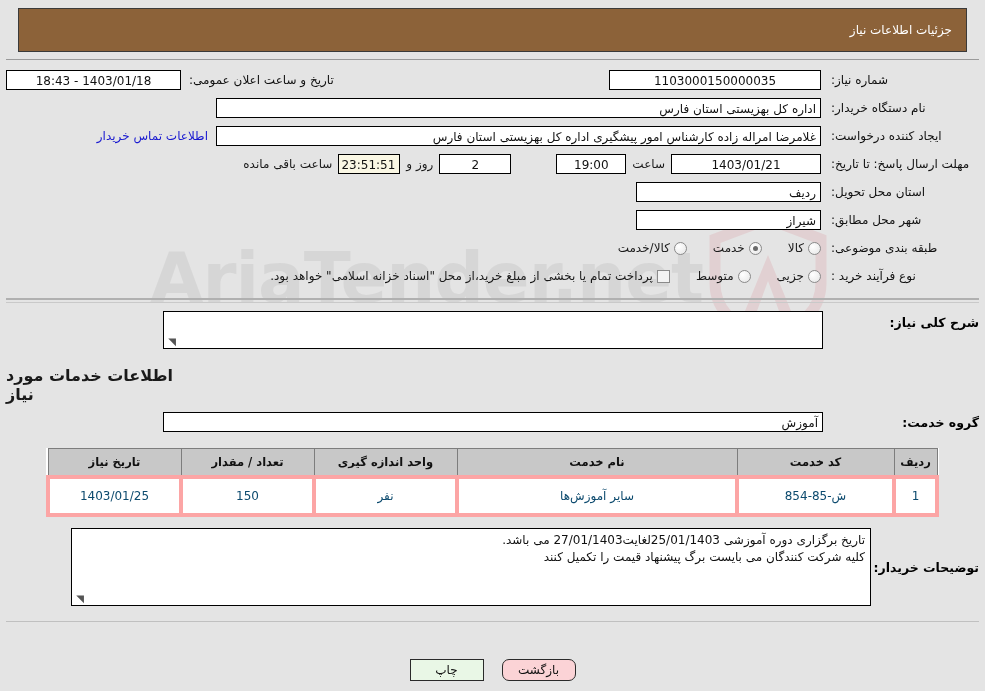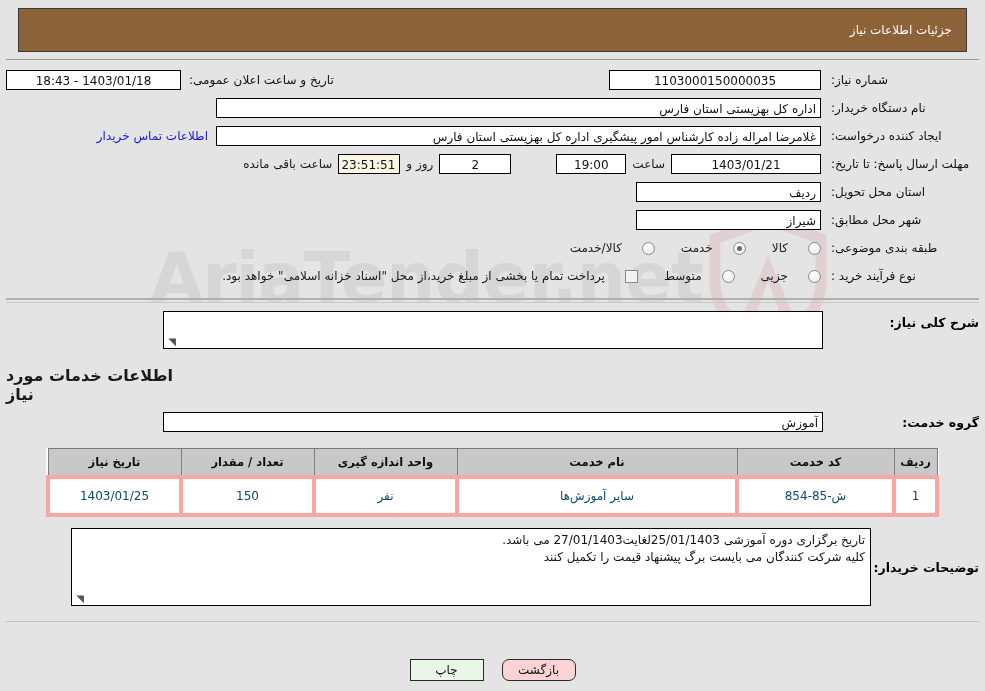--- a/index.html
+++ b/index.html
@@ -139,21 +139,21 @@
     padding: 0 8px;
     white-space: nowrap;
     cursor: pointer;
   }
 
   
   .radio-group { display: flex; align-items: center; }
   .radio-item {
     display: flex;
     align-items: center;
-    gap: 20px;
+    gap: 4px;
     margin-left: 26px;
     white-space: nowrap;
   }
   .radio {
     width: 13px; height: 13px;
     border-radius: 50%;
     border: 1px solid #8a8a8a;
     background: radial-gradient(circle at 35% 32%, #ffffff 0%, #ececec 75%);
     box-sizing: border-box;
     display: inline-block;

